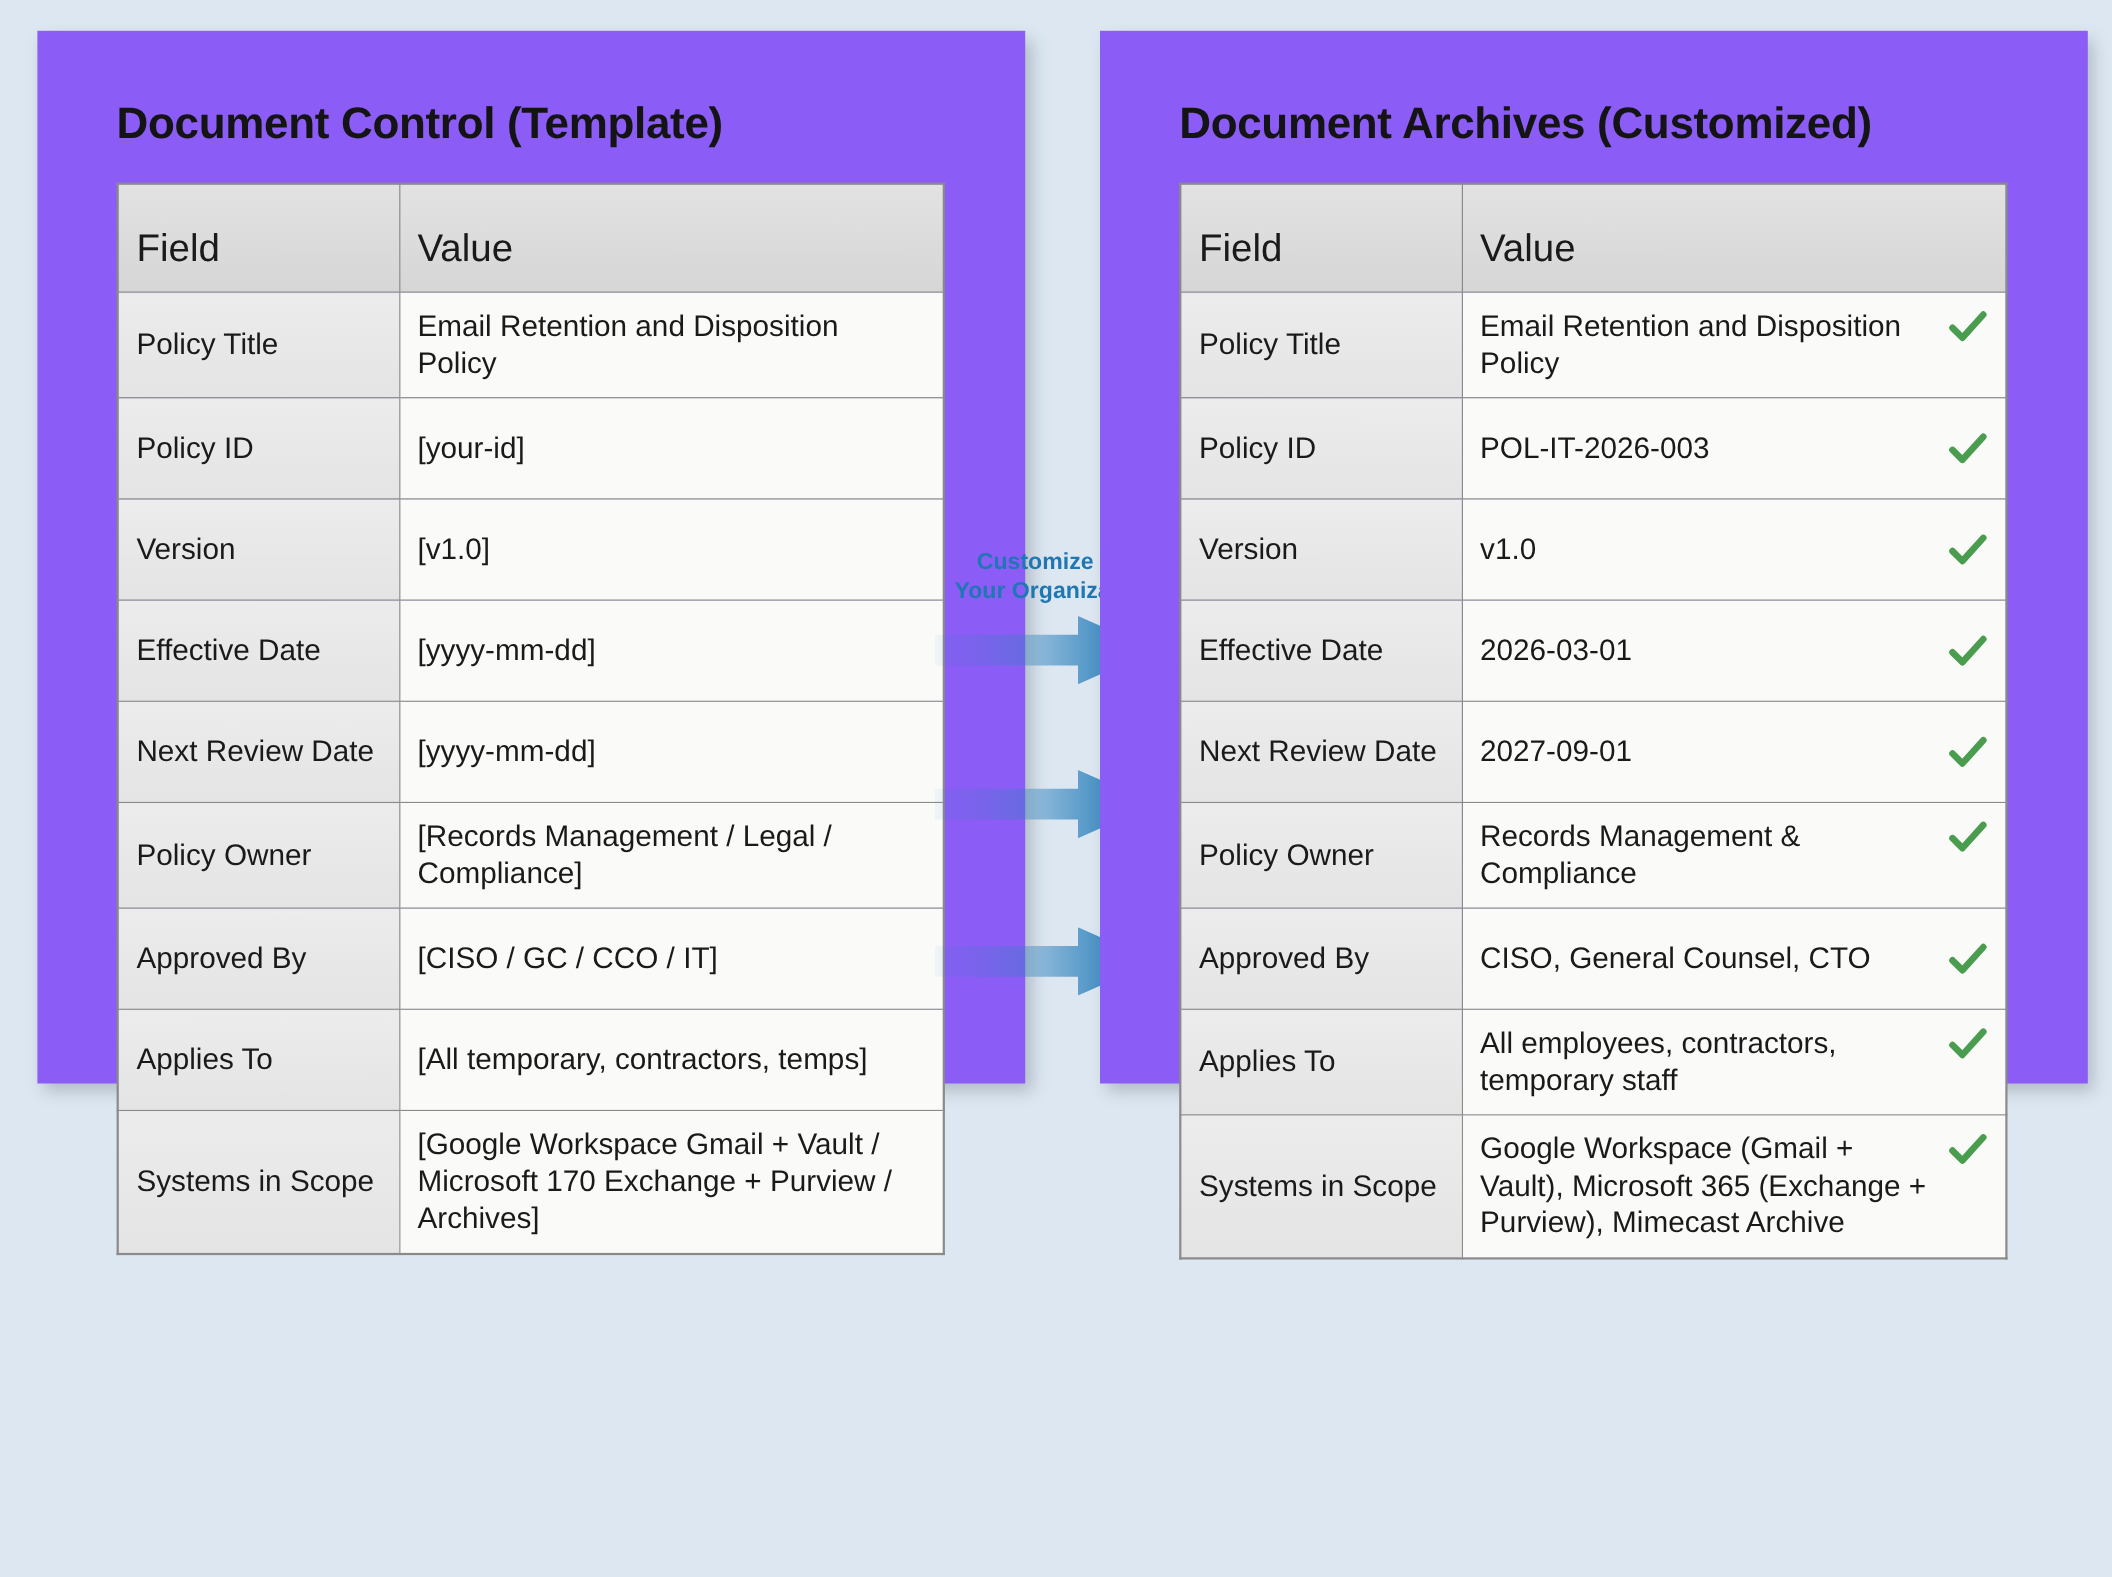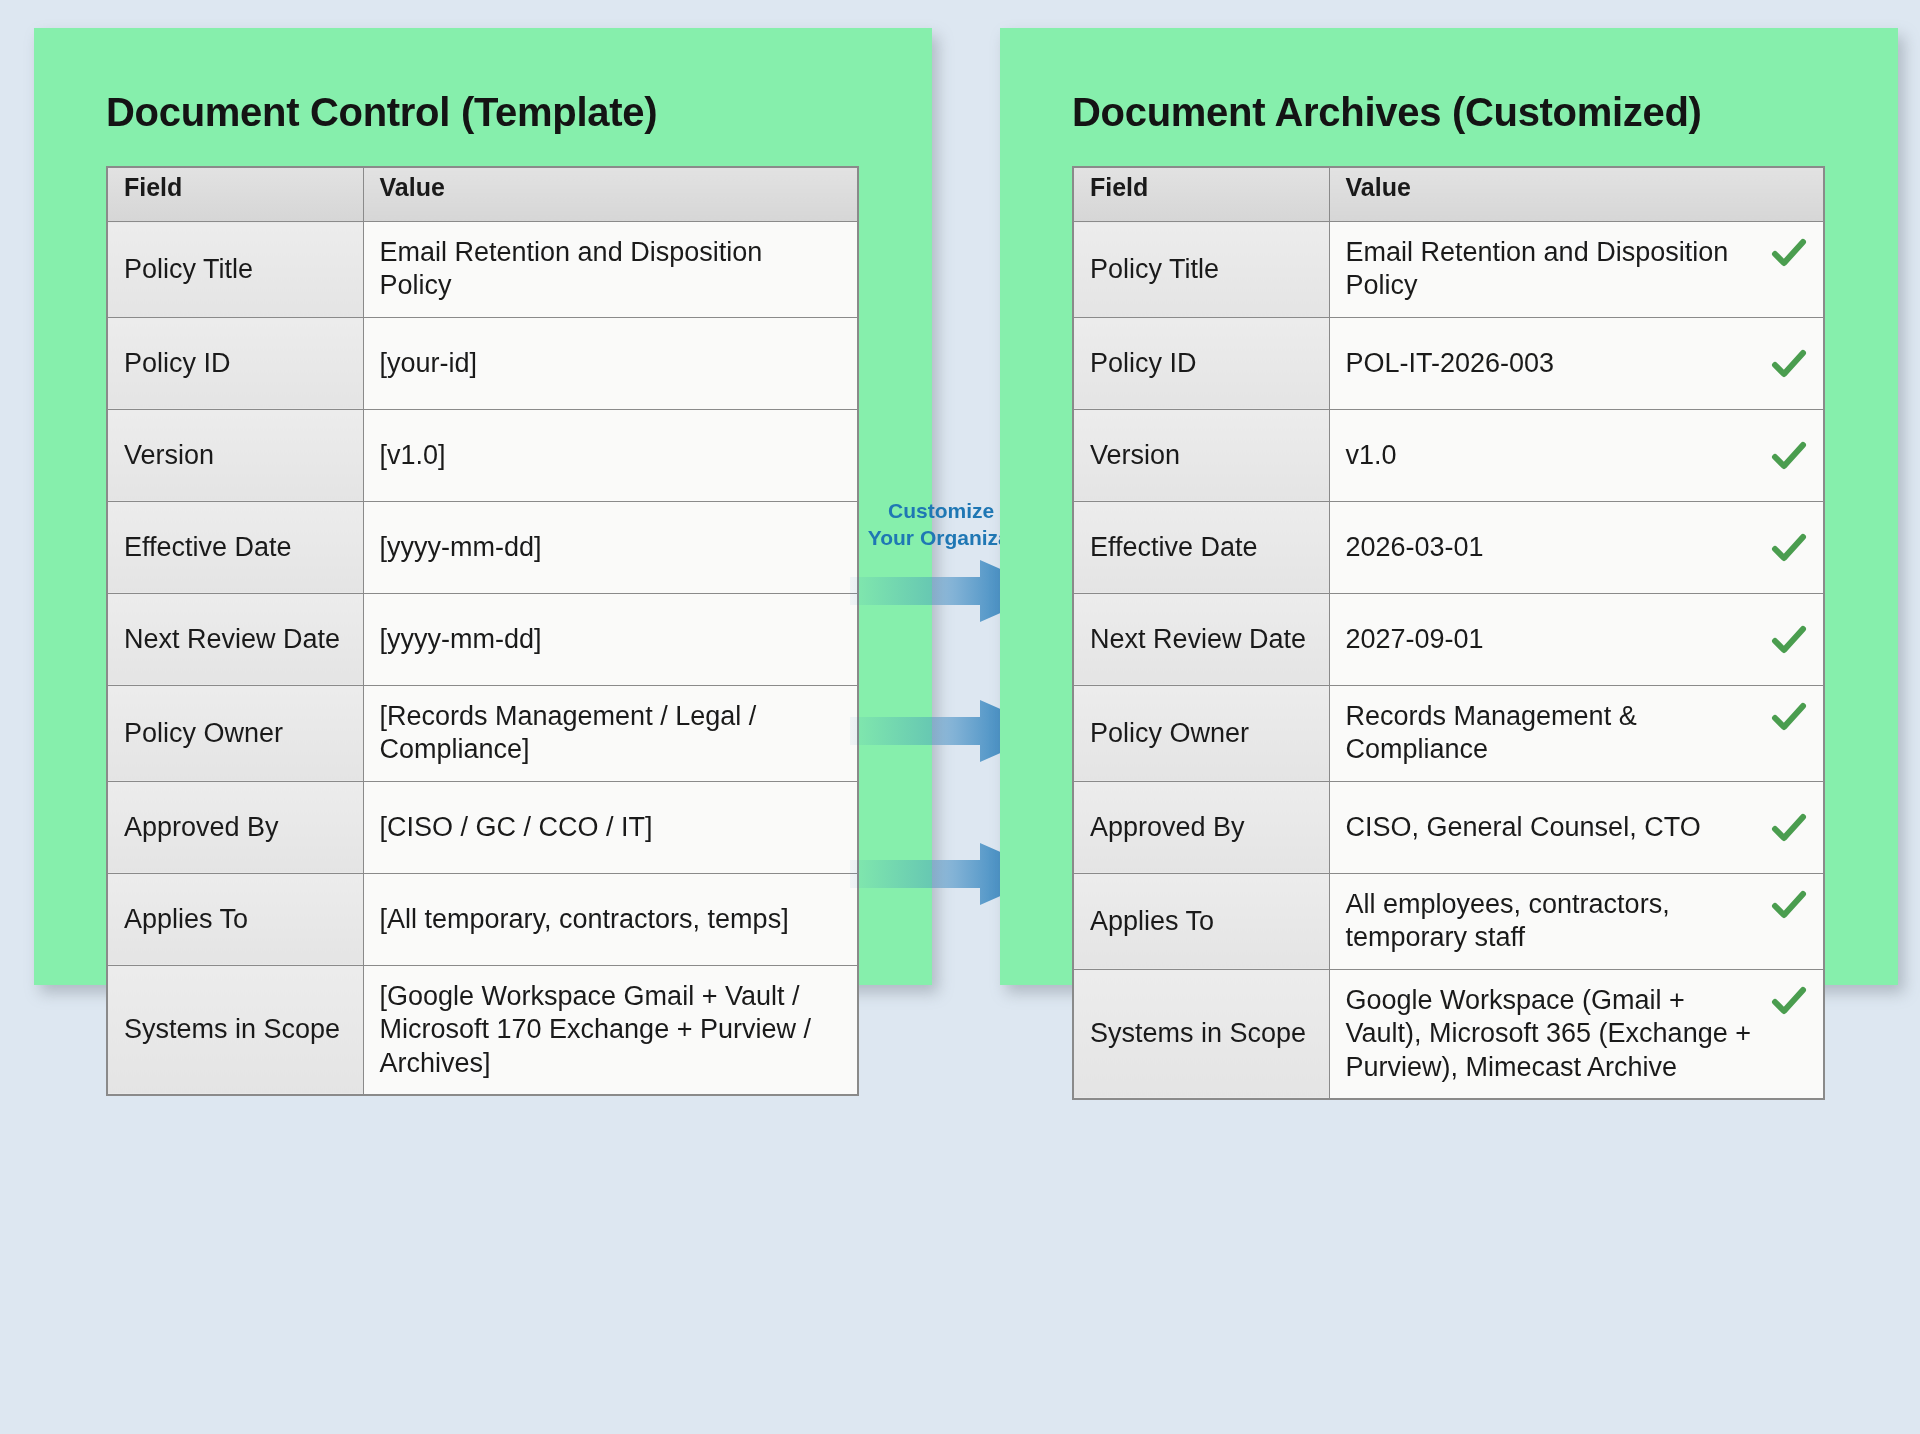--- a/index.html
+++ b/index.html
@@ -18,21 +18,21 @@
     position: relative;
     width: 1920px;
     height: 1434px;
   }
 
   
   .card {
     position: absolute;
     top: 28px;
     height: 957px;
-    background: #86efac;
+    background: #8b5cf6;
     box-shadow: 6px 8px 14px rgba(110,120,130,0.40);
   }
   .card-left  { left: 34px;  width: 898px; }
   .card-right { left: 1000px; width: 898px; }
 
   .card-title {
     position: absolute;
     left: 72px;
     top: 62px;
     font-size: 40px;
@@ -60,23 +60,23 @@
     padding: 14px 16px;
     vertical-align: middle;
     font-size: 27px;
     line-height: 1.24;
     color: #1a1a1a;
     text-align: left;
   }
 
   .dc-table thead th {
     background: linear-gradient(180deg,#e2e2e2 0%, #d6d6d6 100%);
-    font-weight: bold;
-    font-size: 25px;
-    padding-top: 4px;
+    font-weight: normal;
+    font-size: 35px;
+    padding-top: 36px;
     padding-bottom: 18px;
   }
 
   .col-field { width: 256px; }
   .col-value { width: auto; }
 
   td.field-cell {
     background: linear-gradient(180deg,#ececec 0%, #e4e4e4 100%);
     font-weight: normal;
   }

